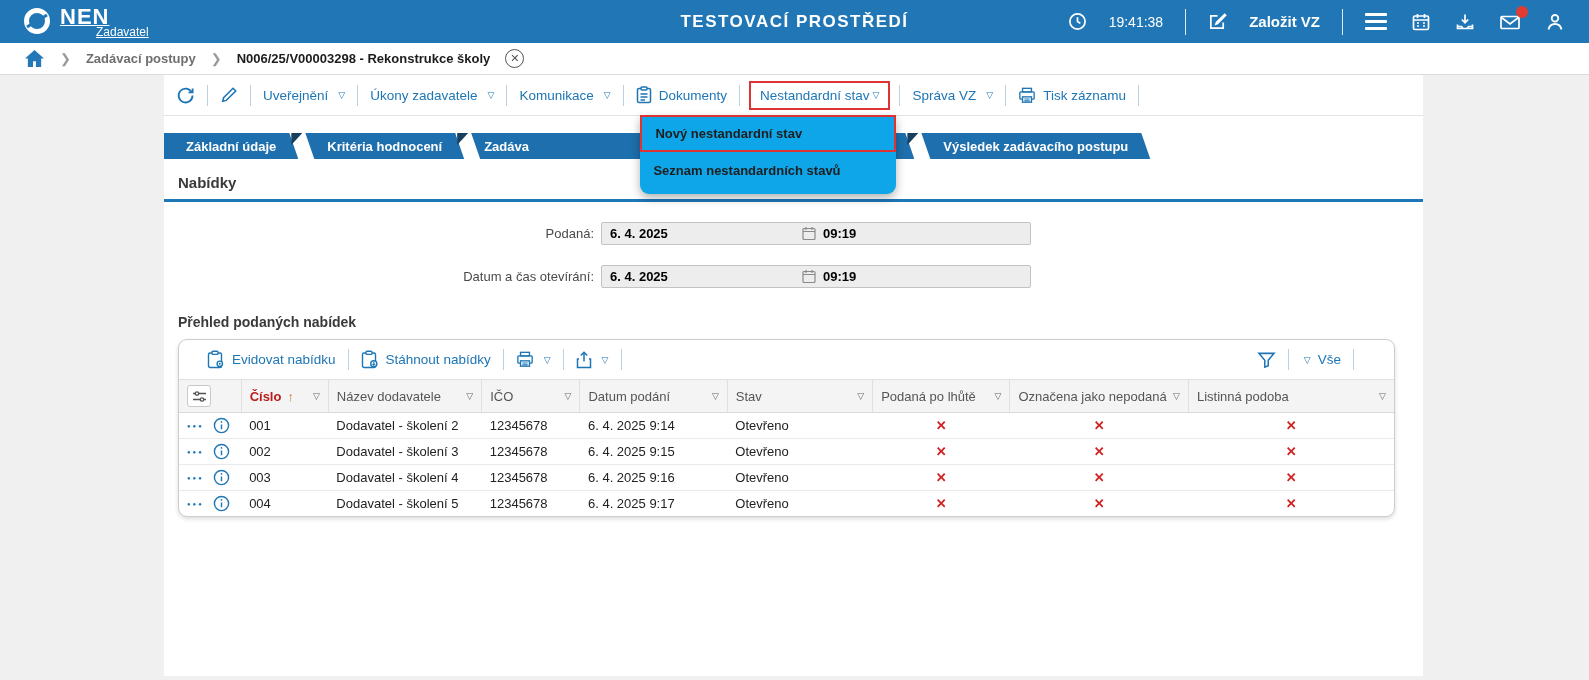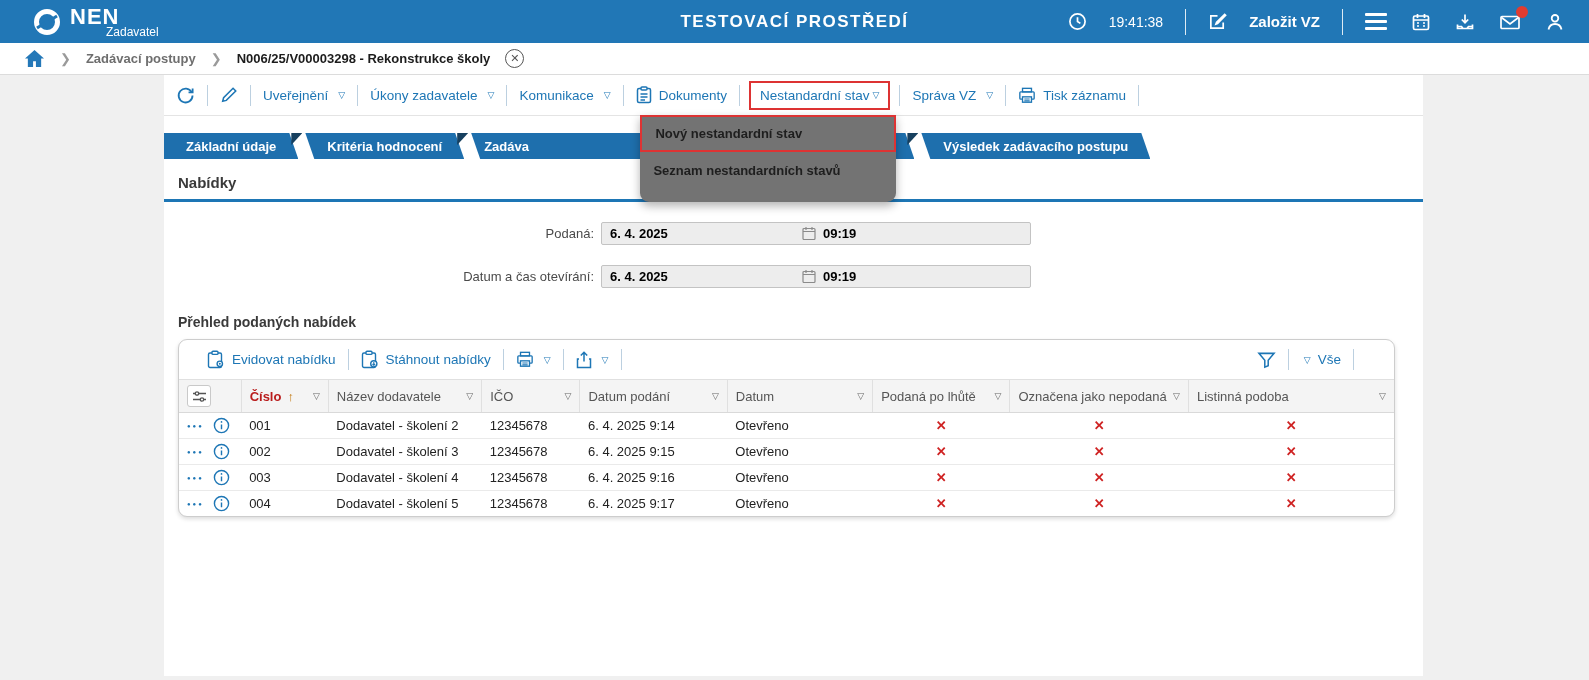--- a/index.html
+++ b/index.html
@@ -5,21 +5,21 @@
   * { box-sizing: border-box; margin: 0; padding: 0; }
   html,body { width:1589px; height:680px; }
   body {
     font-family: "Liberation Sans", sans-serif;
     font-size: 13px; color:#333;
     background:#f0f0f0; position:relative; overflow:hidden;
   }
   
   .topbar { position:absolute; left:0; top:0; width:100%; height:43px;
     background:#2177b6; color:#fff; display:flex; align-items:center; z-index:10;}
-  .logo { display:flex; align-items:center; gap:8px; padding-left:32px; }
+  .logo { display:flex; align-items:flex-start; gap:8px; padding-left:22px;text-decoration:underline; }
   .logo-txt { line-height:1; }
   .logo-nen { font-size:22px; font-weight:700; letter-spacing:1px; }
   .logo-sub { font-size:12px; padding-left:36px; margin-top:-2px; }
   .tb-title { position:absolute; left:50%; transform:translateX(-50%); top:0; height:43px;
     display:flex; align-items:center; font-size:17px; font-weight:700; letter-spacing:1.5px;}
   .tb-right { margin-left:auto; display:flex; align-items:center; padding-right:24px; }
   .tb-item { display:flex; align-items:center; gap:22px; margin:0 12px; cursor:pointer; white-space:nowrap;}
   .tb-sep { width:1px; height:26px; background:rgba(255,255,255,.85); margin:0 10px; }
   .tb-clock { font-size:14px; }
   .tb-create { font-weight:700; font-size:15px; }
@@ -40,22 +40,22 @@
   .content { position:absolute; left:164px; top:75px; width:1259px; height:601px; background:#fff; }
   
   .apptoolbar { display:flex; align-items:center; height:41px; padding-left:12px;
     color:#1d76b5; font-size:13.5px; border-bottom:1px solid #e4e4e4; position:relative; z-index:30;}
   .sep { width:1px; height:21px; background:#bcd0e0; margin:0 12px; flex:none;}
   .mi { display:flex; align-items:center; gap:7px; cursor:pointer; white-space:nowrap; }
   .caret { font-size:9px; margin-left:3px; }
   .mi-nest { position:relative; }
   .annotbox { display:flex; align-items:center; border:2px solid #dd3333; padding:5px 9px; margin:-7px -3px; }
   
-  .dd { position:absolute; top:27px; right:-9px; width:256px; background:#737373;
-    border-radius:0 0 9px 9px; box-shadow:0 4px 10px rgba(0,0,0,.3); z-index:40; padding-bottom:13px;}
+  .dd { position:absolute; top:27px; right:-9px; width:256px; background:#0ea5e9;
+    border-radius:0 0 9px 9px; box-shadow:0 4px 10px rgba(0,0,0,.3); z-index:40; padding-bottom:5px;}
   .dd-item { height:37px; display:flex; align-items:center; padding:0 13px;
     font-weight:700; color:#1e1e1e; font-size:13px; cursor:pointer; }
   .dd-item.annot2 { border:2px solid #dd3333; }
   
   .tabs { display:flex; gap:7px; margin-top:17px; height:26px; position:relative; z-index:20;}
   .tabwrap { position:relative; }
   .tab-bg { height:26px; display:flex; align-items:center; justify-content:center; padding:0 22px;
     background:#1e6fad; color:#fff; font-weight:700; font-size:13px; white-space:nowrap; cursor:pointer;
     clip-path:polygon(0 0, calc(100% - 9px) 0, 100% 100%, 9px 100%); }
   .tabwrap.first .tab-bg { clip-path:polygon(0 0, calc(100% - 9px) 0, 100% 100%, 0 100%); }
@@ -417,21 +417,21 @@
               </span>
             </th>
             <th style="width: 147px;">
               <span class="hwrap">
                 <span class="hlabel">Datum podání</span>
                 <span class="hcaret">▽</span>
               </span>
             </th>
             <th style="width: 145px;">
               <span class="hwrap">
-                <span class="hlabel">Datum</span>
+                <span class="hlabel">Stav</span>
                 <span class="hcaret">▽</span>
               </span>
             </th>
             <th style="width: 137px;">
               <span class="hwrap">
                 <span class="hlabel">Podaná po lhůtě</span>
                 <span class="hcaret">▽</span>
               </span>
             </th>
             <th style="width: 178px;">

